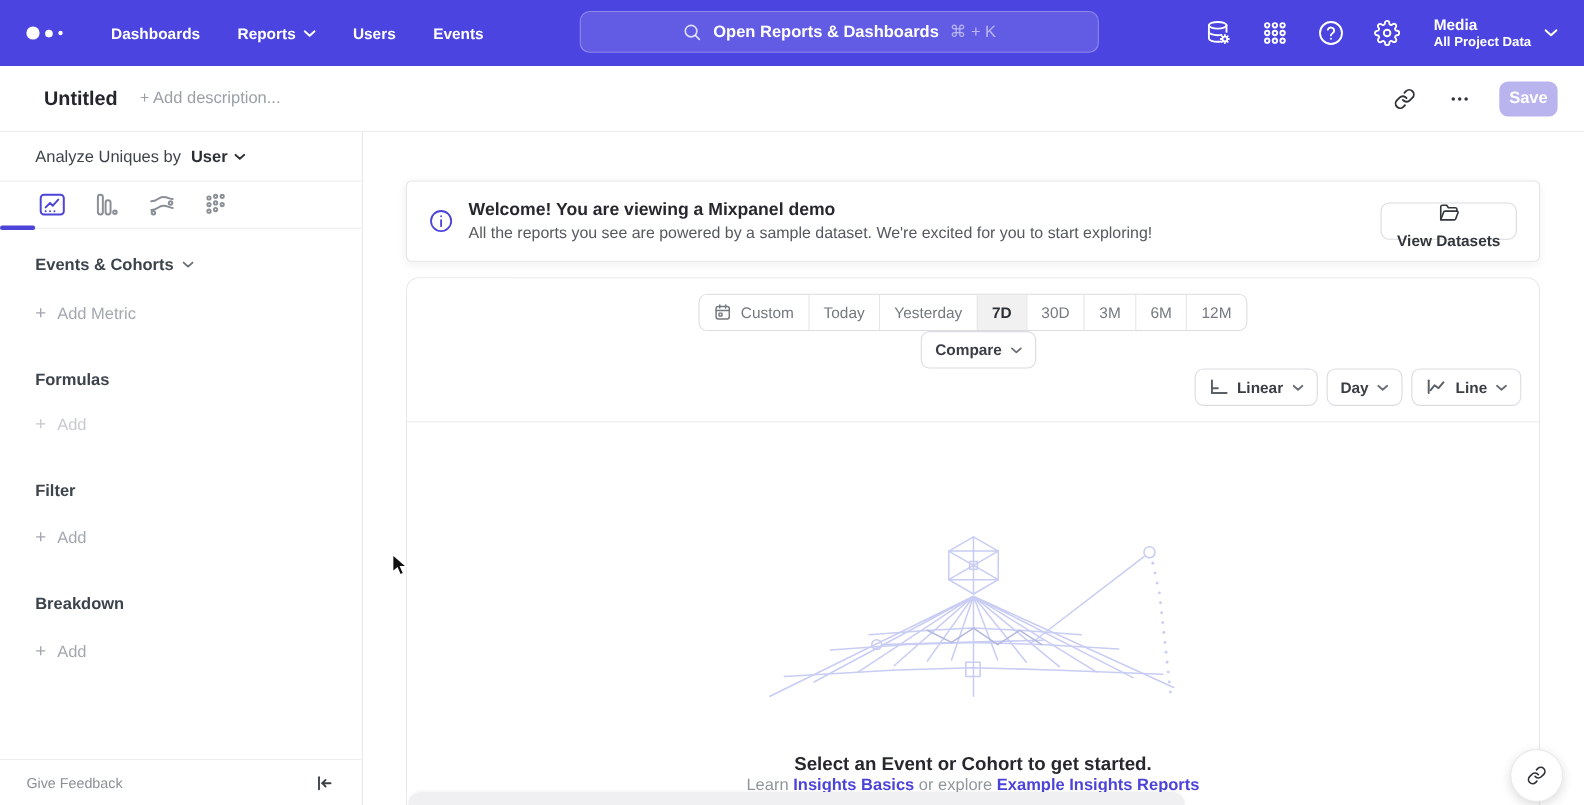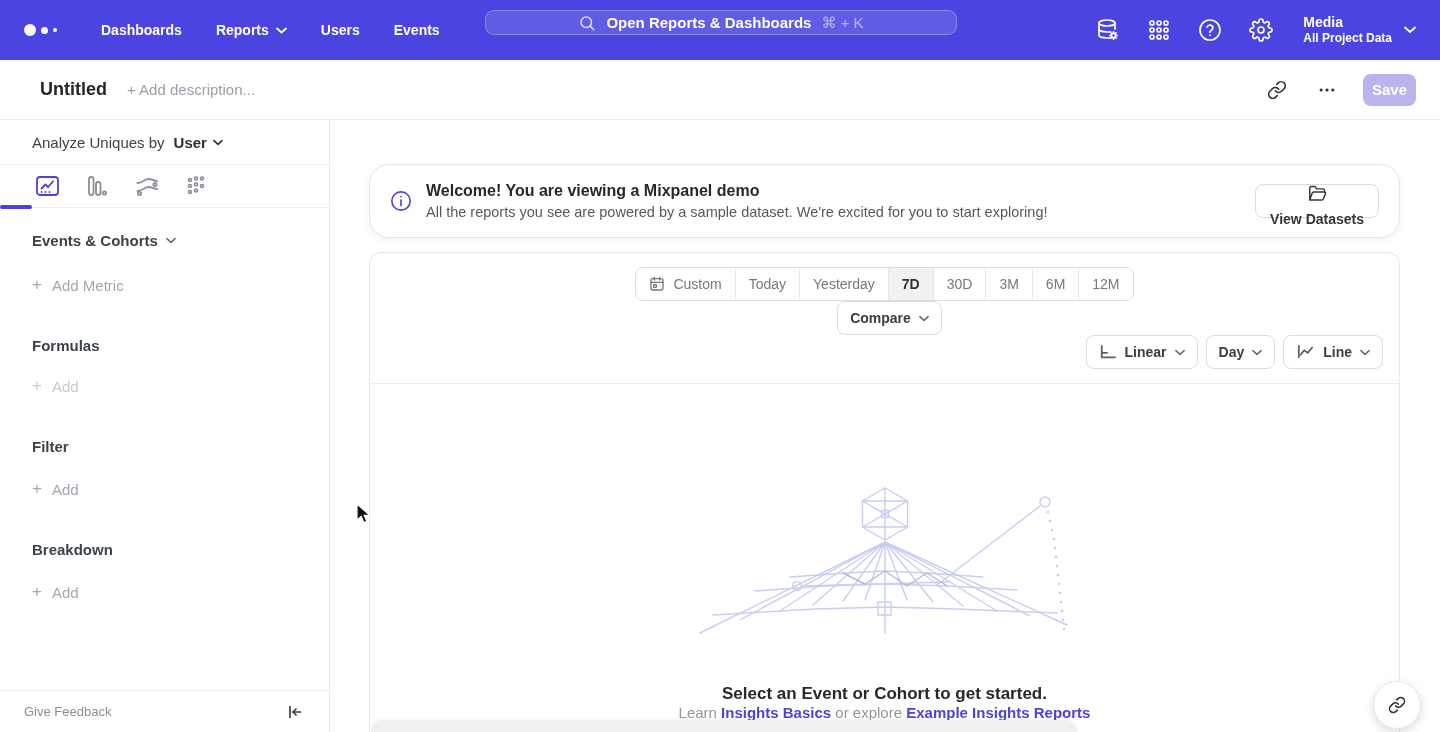--- a/index.html
+++ b/index.html
@@ -9,21 +9,21 @@
   
   .topnav { height:60px; background:#4b44e0; display:flex; align-items:center;
     padding:0 24px; position:relative; color:#fff; }
   .logo { display:flex; align-items:center; gap:5px; margin-right:44px; cursor:pointer; }
   .logo i { background:#fff; border-radius:50%; display:block; }
   .logo i:nth-child(1){ width:12px; height:12px; }
   .logo i:nth-child(2){ width:7px; height:7px; }
   .logo i:nth-child(3){ width:4px; height:4px; }
   .nav-items { display:flex; align-items:flex-end; gap:34px; font-size:14px; font-weight:700; }
   .nav-item { display:flex; align-items:center; gap:7px; cursor:pointer; white-space:nowrap; }
-  .search-pill { position:absolute; left:485px; top:10px; width:472px; height:25px;
+  .search-pill { position:absolute; left:527px; top:10px; width:472px; height:38px;
     background:rgba(255,255,255,0.13); border:1px solid rgba(255,255,255,0.28);
     border-radius:9px; display:flex; align-items:center; justify-content:center;
     gap:10px; font-size:15px; cursor:text; }
   .search-pill .ph { color:#fff; font-weight:600; }
   .search-pill .kbd { color:rgba(255,255,255,0.55); font-weight:400; }
   .nav-right { margin-left:auto; display:flex; align-items:center; gap:25px; }
   .nav-icon { width:26px; height:26px; display:flex; align-items:center;
     justify-content:center; cursor:pointer; }
   .project-sel { display:flex; align-items:center; gap:12px; margin-left:4px; cursor:pointer; }
   .project-name { font-size:14px; font-weight:700; line-height:17px; }
@@ -64,21 +64,21 @@
   .c-light { color:#c7cacf; }
   .sb-spacer { flex:1; }
   .sb-footer { border-top:1px solid #eeeef0; height:42px; display:flex;
     align-items:center; justify-content:space-between; padding:0 26px 0 24px; }
   .feedback { font-size:13px; color:#8b9096; cursor:pointer; }
   .collapse { color:#3c4046; cursor:pointer; display:flex; }
 
   
   .main { flex:1; position:relative; background:#fff; }
   .banner { margin:44px 40px 0 39px; height:74px; border:1px solid #e5e5e8;
-    border-radius:20px; box-shadow:0 2px 8px rgba(40,40,70,0.06); display:flex;
+    border-radius:5px; box-shadow:0 2px 8px rgba(40,40,70,0.06); display:flex;
     align-items:center; padding:0 20px; background:#fff; }
   .banner-ico { color:#4c43d9; margin-right:14px; display:flex; }
   .banner-title { font-size:16px; font-weight:700; color:#26282d; }
   .banner-sub { font-size:14.5px; color:#55595f; margin-top:4px; }
   .banner-btn { margin-left:auto; height:34px; border:1px solid #dcdce0; background:#fff;
     border-radius:8px; display:flex; align-items:center; gap:9px; padding:0 14px;
     font-size:14px; font-weight:600; color:#33373c; font-family:inherit; cursor:pointer;flex-direction:column; }
 
   .panel { margin:14px 40px 0 39px; height:480px; border:1px solid #e8e8ea;
     border-bottom:none; border-radius:12px 12px 0 0; background:#fff; }

